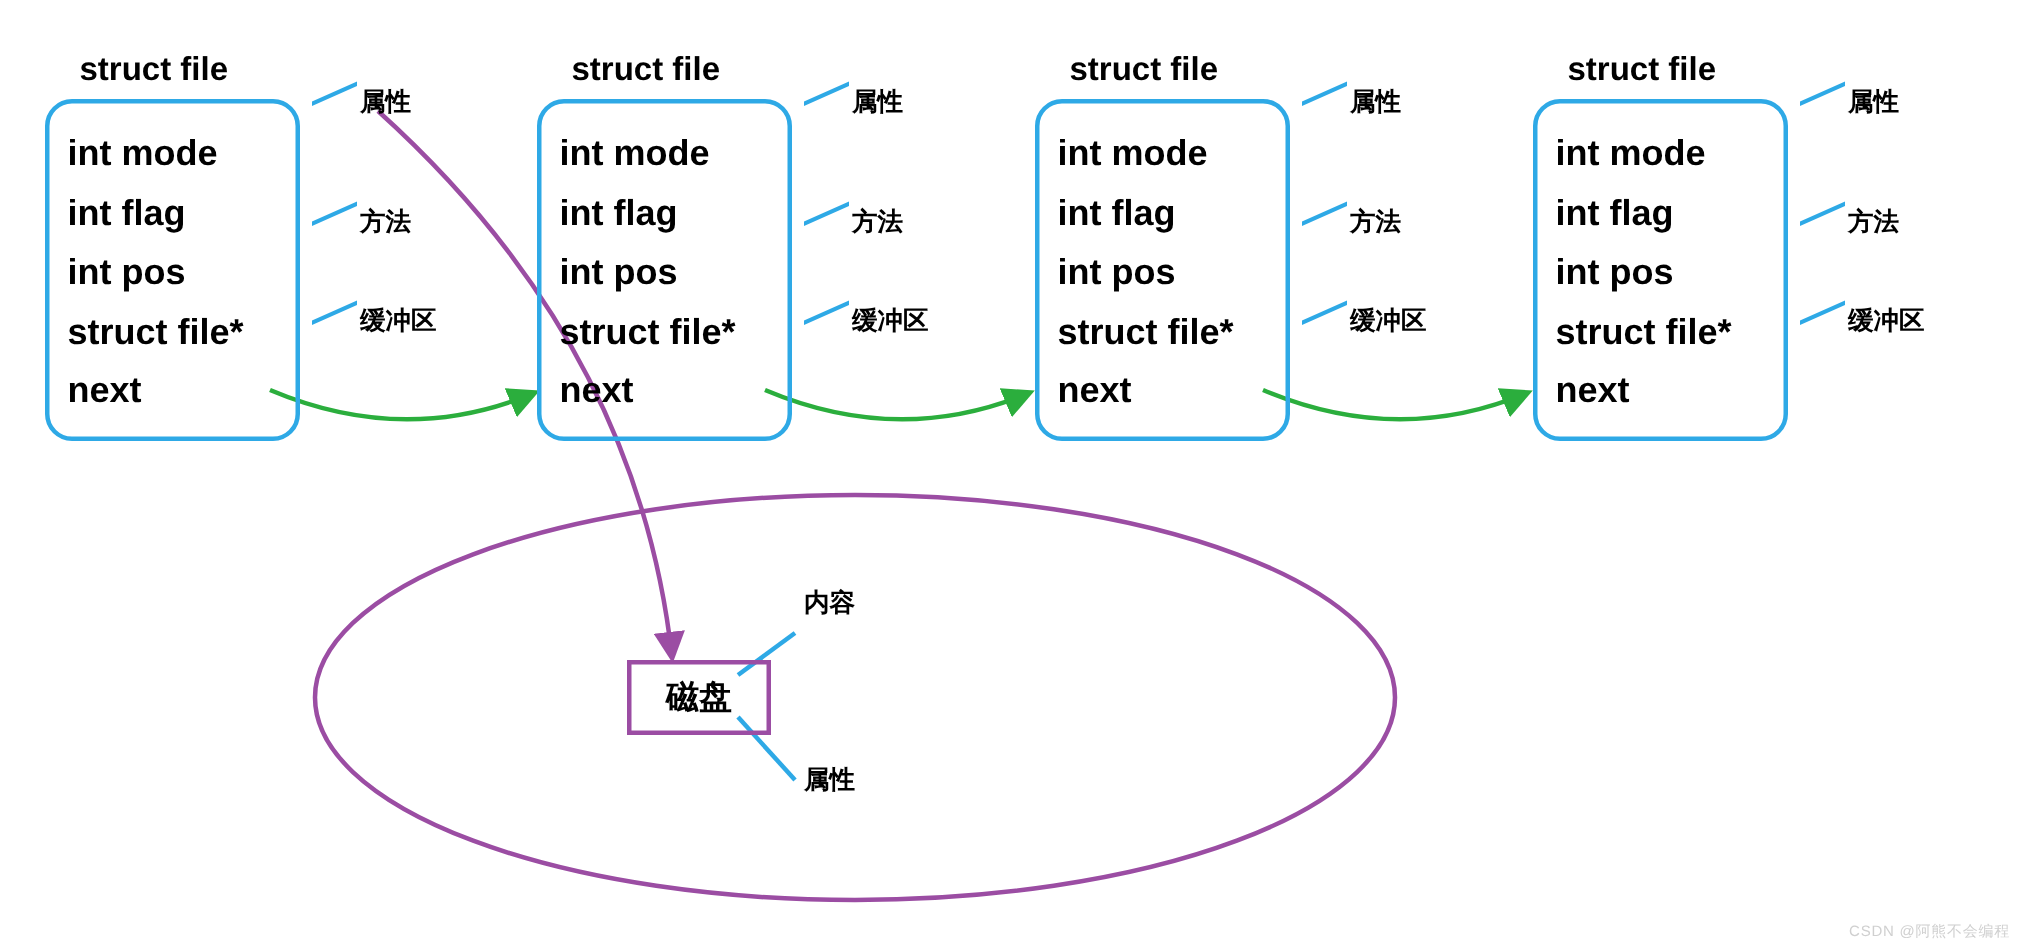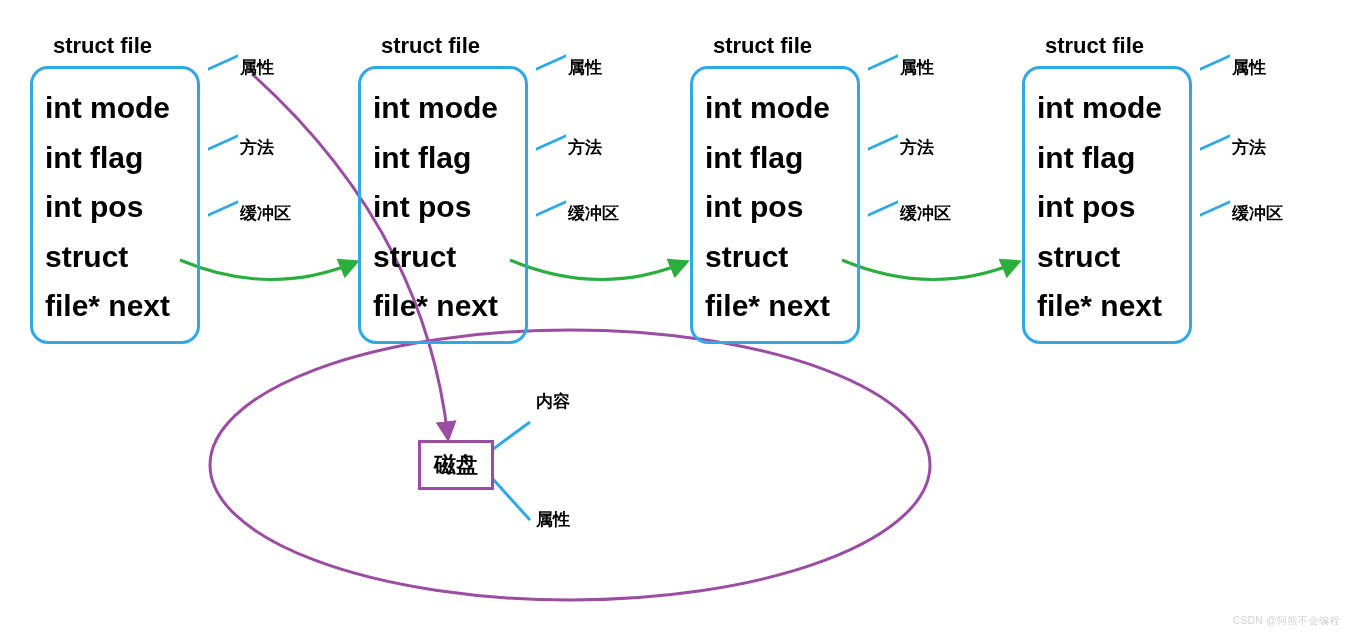--- a/index.html
+++ b/index.html
@@ -1,27 +1,27 @@
 <!DOCTYPE html>
 <html><head>
 <meta charset="utf-8">
 <style>
 *{margin:0;padding:0;box-sizing:border-box}
 body{width:1350px;height:633px;background:#fff;font-family:"Microsoft YaHei",Arial,sans-serif;position:relative;overflow:hidden}
 .node{position:absolute;border:3px solid #2EA9E6;border-radius:18px;padding:14px 24px 10px 12px}
 .node-title{position:absolute;top:-36px;left:20px;font-weight:bold;font-size:22px}
-.field{font-weight:bold;font-size:30px;line-height:1.65}
+.field{font-weight:bold;font-size:24px;line-height:1.65}
 .label{position:absolute;font-weight:bold;font-size:17px}
 .tag{display:flex;align-items:center}
 .tag-line{width:30px;height:14px;border-top:3px solid #2EA9E6;border-left:none;transform:skewY(-24deg);margin-right:2px}
 .n1{left:30px;top:66px;width:170px}
 .n2{left:358px;top:66px;width:170px}
 .n3{left:690px;top:66px;width:170px}
 .n4{left:1022px;top:66px;width:170px}
-.disk{position:absolute;left:418px;top:440px;width:76px;height:50px;border:3px solid #9b4da3;display:flex;align-items:center;justify-content:center;font-weight:bold;font-size:22px}
+.disk{position:absolute;left:418px;top:440px;width:96px;height:50px;border:3px solid #9b4da3;display:flex;align-items:center;justify-content:center;font-weight:bold;font-size:22px}
 .watermark{position:absolute;right:10px;bottom:5px;color:#d0d0d0;font-size:10px;letter-spacing:0.5px}
 </style>
 </head>
 <body>
 
 <svg width="1350" height="633" style="position:absolute;left:0;top:0">
   <defs>
     <marker id="arrG" viewBox="0 0 10 10" refX="8" refY="5" markerWidth="7" markerHeight="7" orient="auto">
         <path d="M0 0 L10 5 L0 10 z" fill="#2BAE3D"></path>
       </marker>

